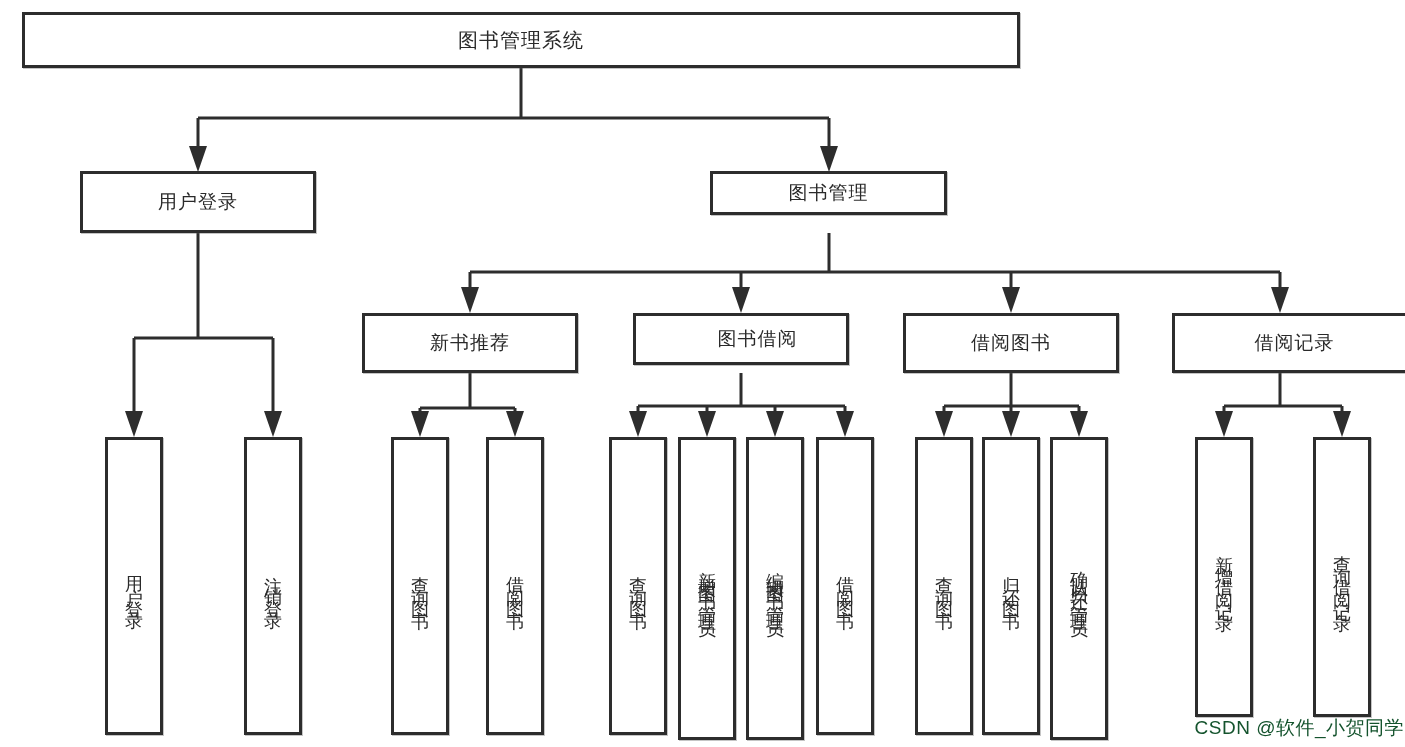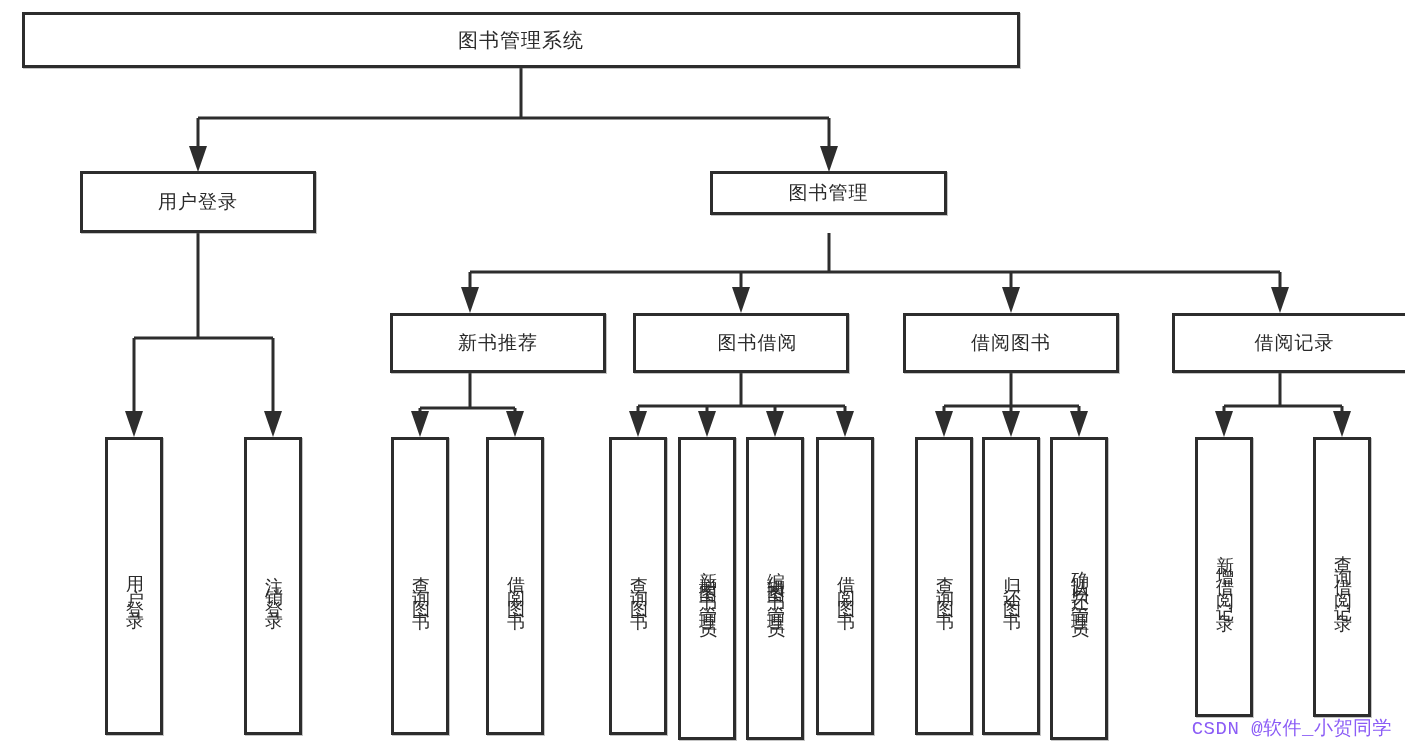--- a/index.html
+++ b/index.html
@@ -1,20 +1,20 @@
 <!DOCTYPE html>
 <html><head>
 <meta charset="utf-8">
 <style>
   html,body{margin:0;padding:0;background:#ffffff;}
   .canvas{
     position:relative;
     width:1405px;height:747px;
     background:#ffffff;
-    font-family:Liberation Mono, monospace;
+    font-family:Liberation Sans, sans-serif;
     overflow:hidden;
   }
   .wires{position:absolute;left:0;top:0;width:1405px;height:747px;pointer-events:none;}
   .node{
     position:absolute;
     box-sizing:border-box;
     background:#ffffff;
     border:3px solid #2d2d2d;
     box-shadow:1px 1px 0 rgba(90,90,90,.35);
     display:flex;align-items:center;justify-content:center;
@@ -29,23 +29,23 @@
     text-orientation:mixed;
     font-size:18px;
     letter-spacing:12px;
     line-height:1;
     color:#2a2a2a;
     white-space:nowrap;
   }
   .vtext.tight{letter-spacing:7px;}
   .watermark{
     position:absolute;
-    right:13px;bottom:6px;
+    right:1px;bottom:6px;
     font-size:19px;
-    color:#8b5cf6;
+    color:#14532d;
     letter-spacing:.5px;
     white-space:nowrap;
   }
 </style>
 </head>
 <body>
 
 <div class="canvas">
 
   <svg class="wires" viewBox="0 0 1405 747" xmlns="http://www.w3.org/2000/svg" aria-hidden="true">
@@ -92,24 +92,24 @@
     <span>图书管理系统</span>
   </div>
 
   <div class="node h2" style="left:80px;top:171px;width:236px;height:62px;">
     <span>用户登录</span>
   </div>
   <div class="node h2" style="left:710px;top:171px;width:237px;height:44px;">
     <span>图书管理</span>
   </div>
 
-  <div class="node h3" style="left:362px;top:313px;width:216px;height:60px;margin-left:28px;">
+  <div class="node h3" style="left:362px;top:313px;width:216px;height:60px;">
     <span>新书推荐</span>
   </div>
-  <div class="node h3" style="left:633px;top:313px;width:216px;height:60px;padding-left:33px;">
+  <div class="node h3" style="left:633px;top:313px;width:216px;height:52px;padding-left:33px;">
     <span>图书借阅</span>
   </div>
   <div class="node h3" style="left:903px;top:313px;width:216px;height:60px;">
     <span>借阅图书</span>
   </div>
   <div class="node h3" style="left:1172px;top:313px;width:245px;height:60px;">
     <span>借阅记录</span>
   </div>
 
   <div class="node leaf" style="left:105px;top:437px;height:298px;">

